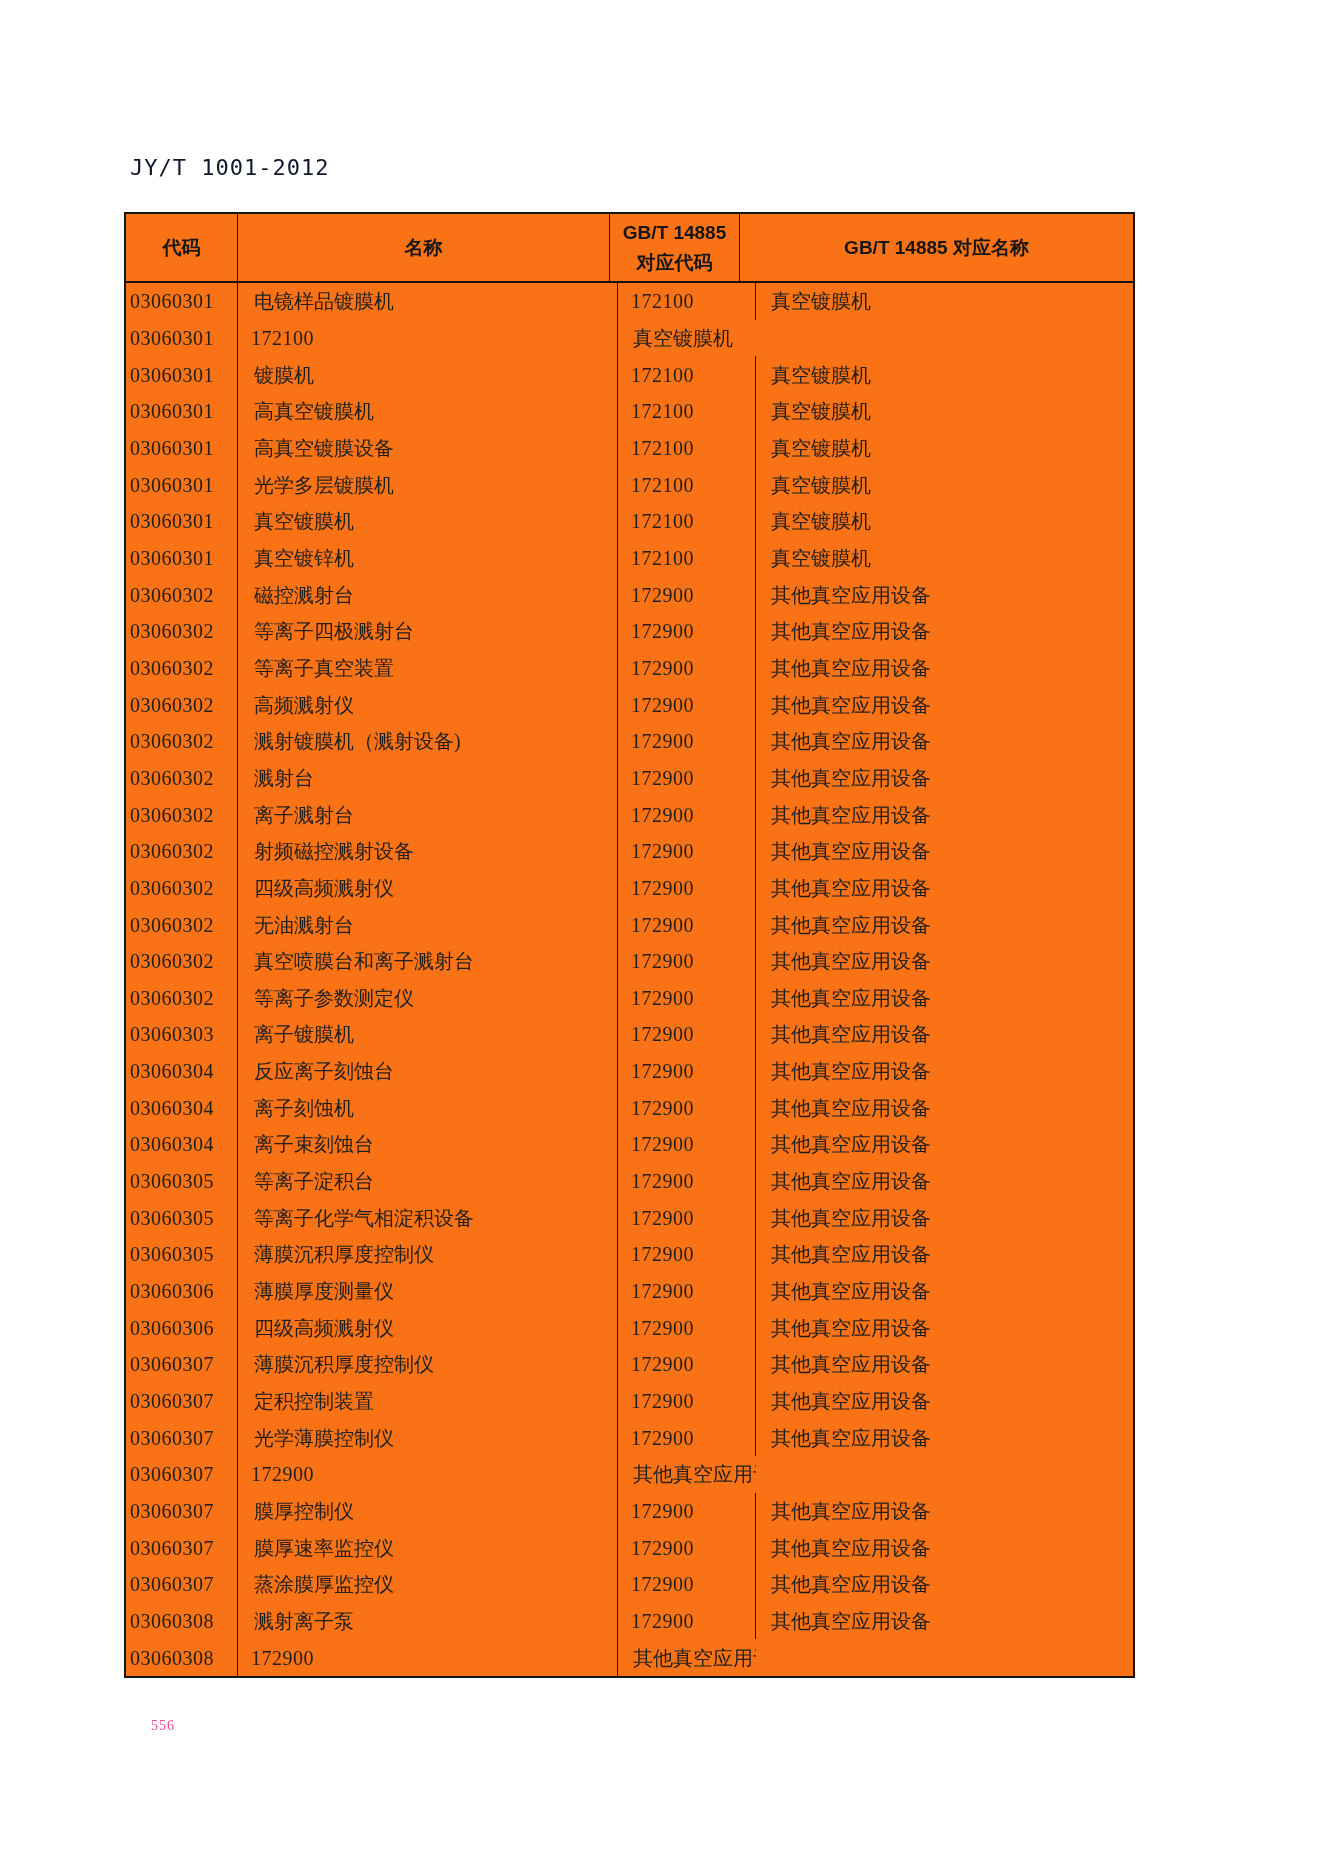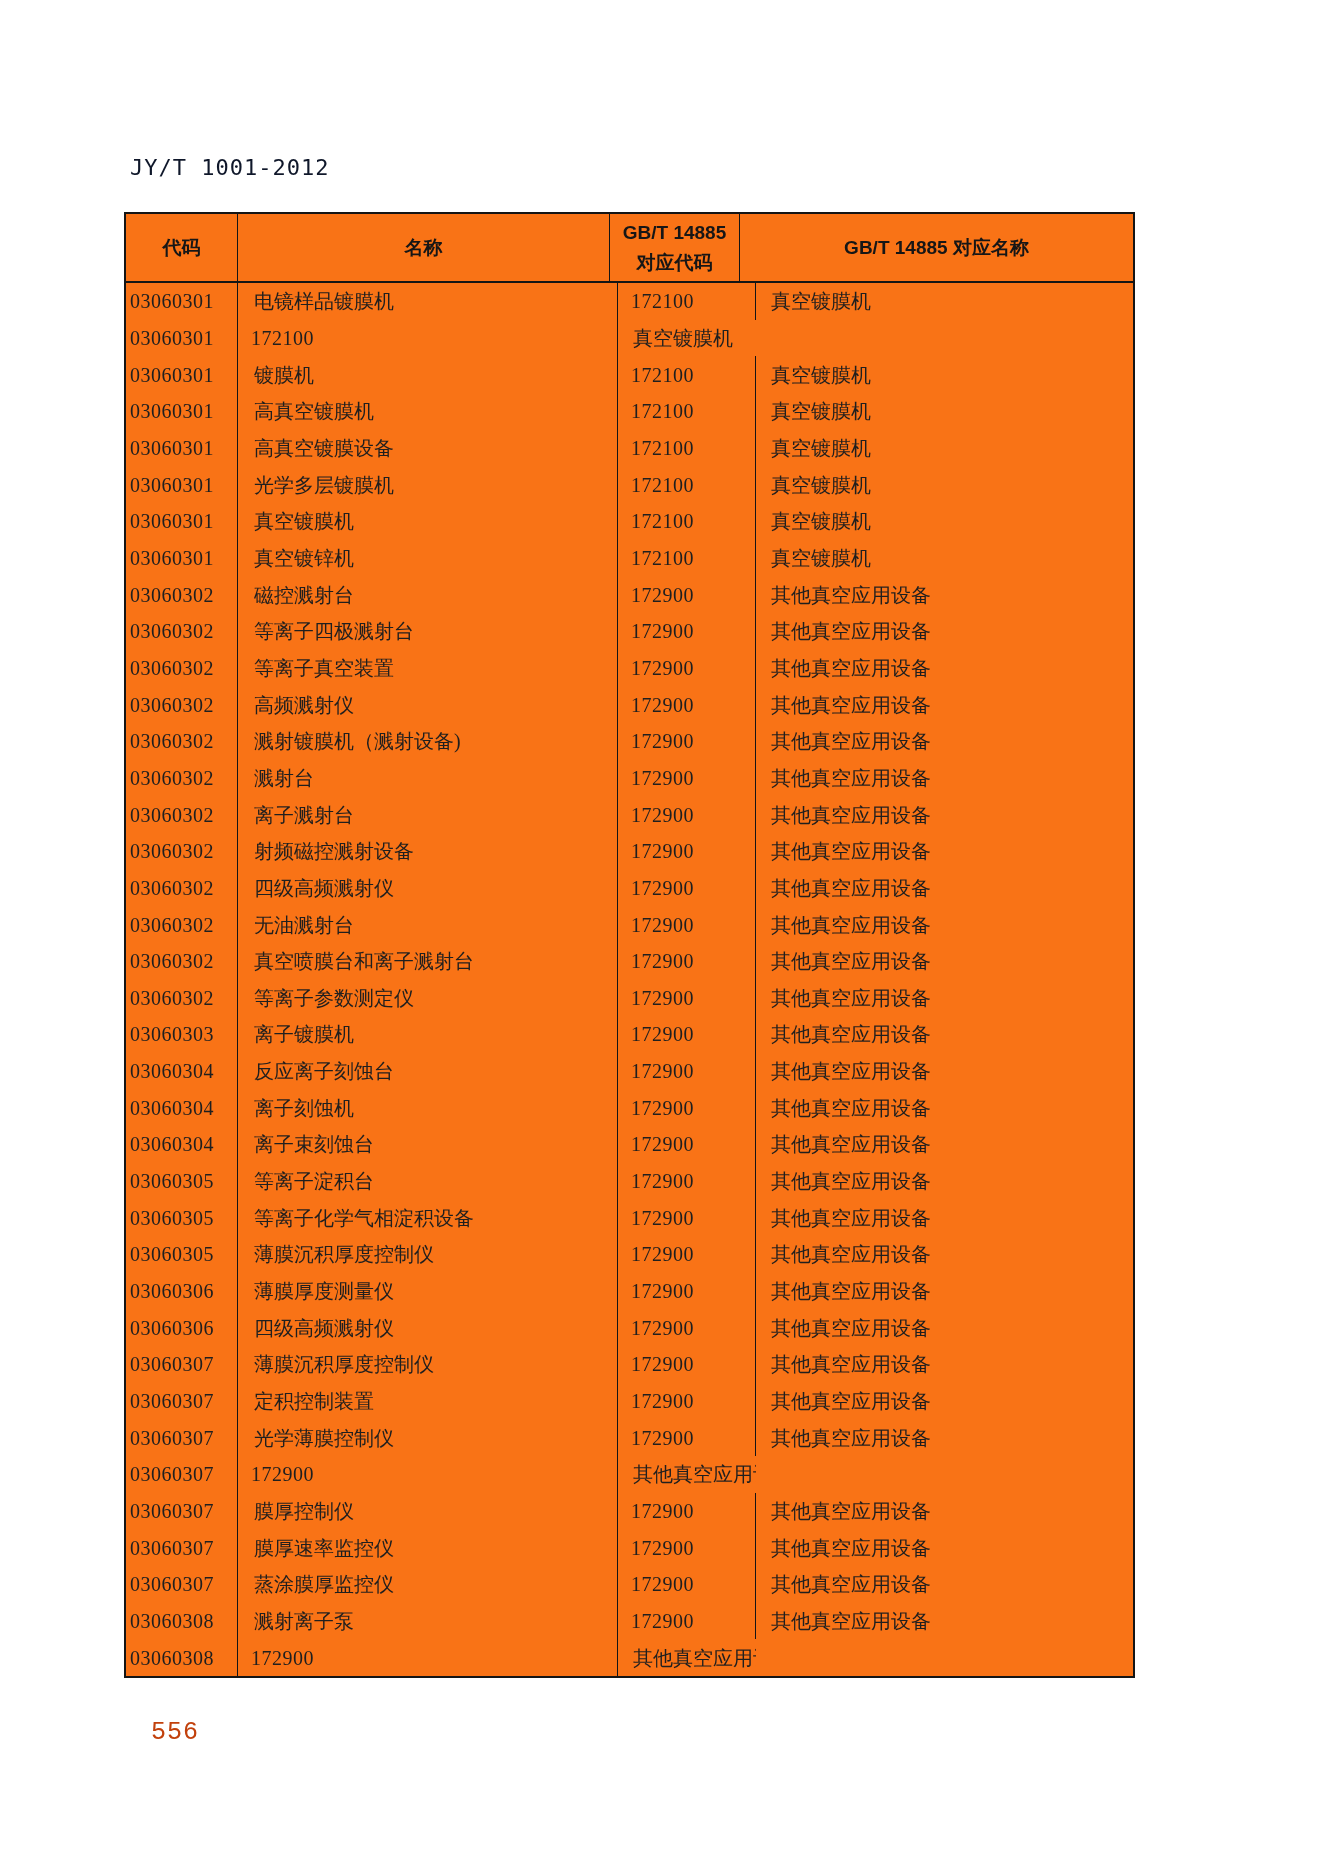--- a/index.html
+++ b/index.html
@@ -76,24 +76,23 @@
     line-height: 1;
   }
   .td.code   { padding-left: 4px;  letter-spacing: 0.5px; }
   .td.name   { padding-left: 8px;  }
   .td.gbcode { padding-left: 5px;  letter-spacing: 0.5px; }
   .td.gbname { padding-left: 7px;  }
   .page-number {
     position: absolute;
     left: 151px;
     top: 1718px;
-    font-size: 25px;
-    color: #c2410c;
+    font-size: 14px;
+    color: #ec4899;
     letter-spacing: 1px;
-    font-family: Liberation Mono, monospace;
   }
 </style>
 </head>
 <body>
 
 <div class="page">
 
   <div class="std-number">JY/T 1001-2012</div>
 
   <div class="doc-table">

